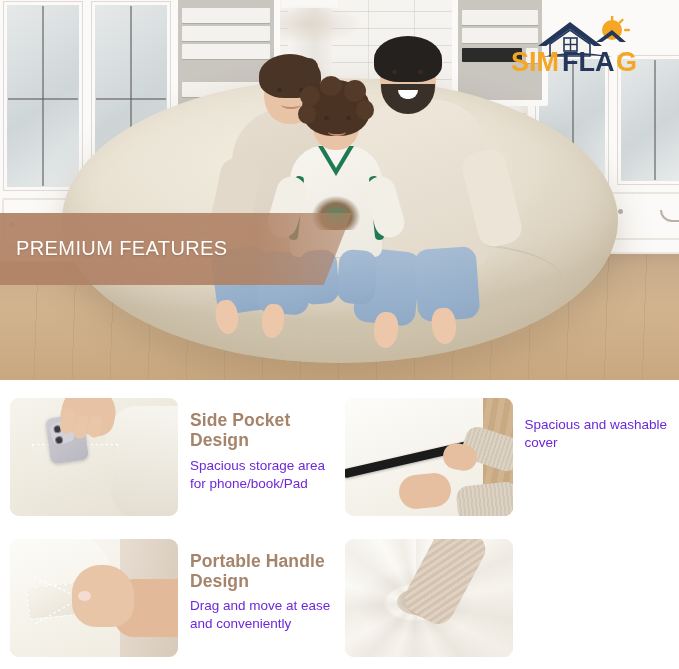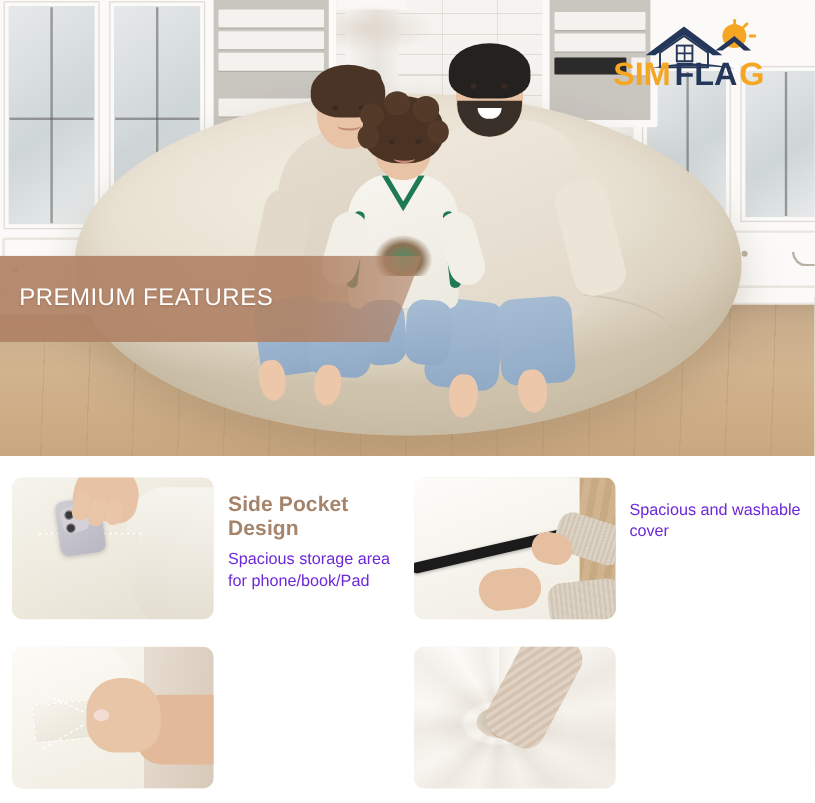--- a/index.html
+++ b/index.html
@@ -453,20 +453,24 @@
       <div class="t3-bg"></div>
       <div class="t3-bodyblur"></div>
       <div class="t3-fabric"></div>
       <div class="t3-strap"></div>
       <div class="t3-x1"></div>
       <div class="t3-x2"></div>
       <div class="t3-wrist"></div>
       <div class="t3-hand"></div>
       <div class="t3-nail"></div>
     </div>
+    <div class="ftext">
+      <div class="fhead">Portable Handle Design</div>
+      <div class="fdesc">Drag and move at ease and conveniently</div>
+    </div>
   </div>
 
   <div class="feature">
     <div class="thumb">
       <div class="t4-bg"></div>
       <div class="t4-rad"></div>
       <div class="t4-dimple"></div>
       <div class="t4-fingers"></div>
       <div class="t4-sleeve"></div>
     </div>

